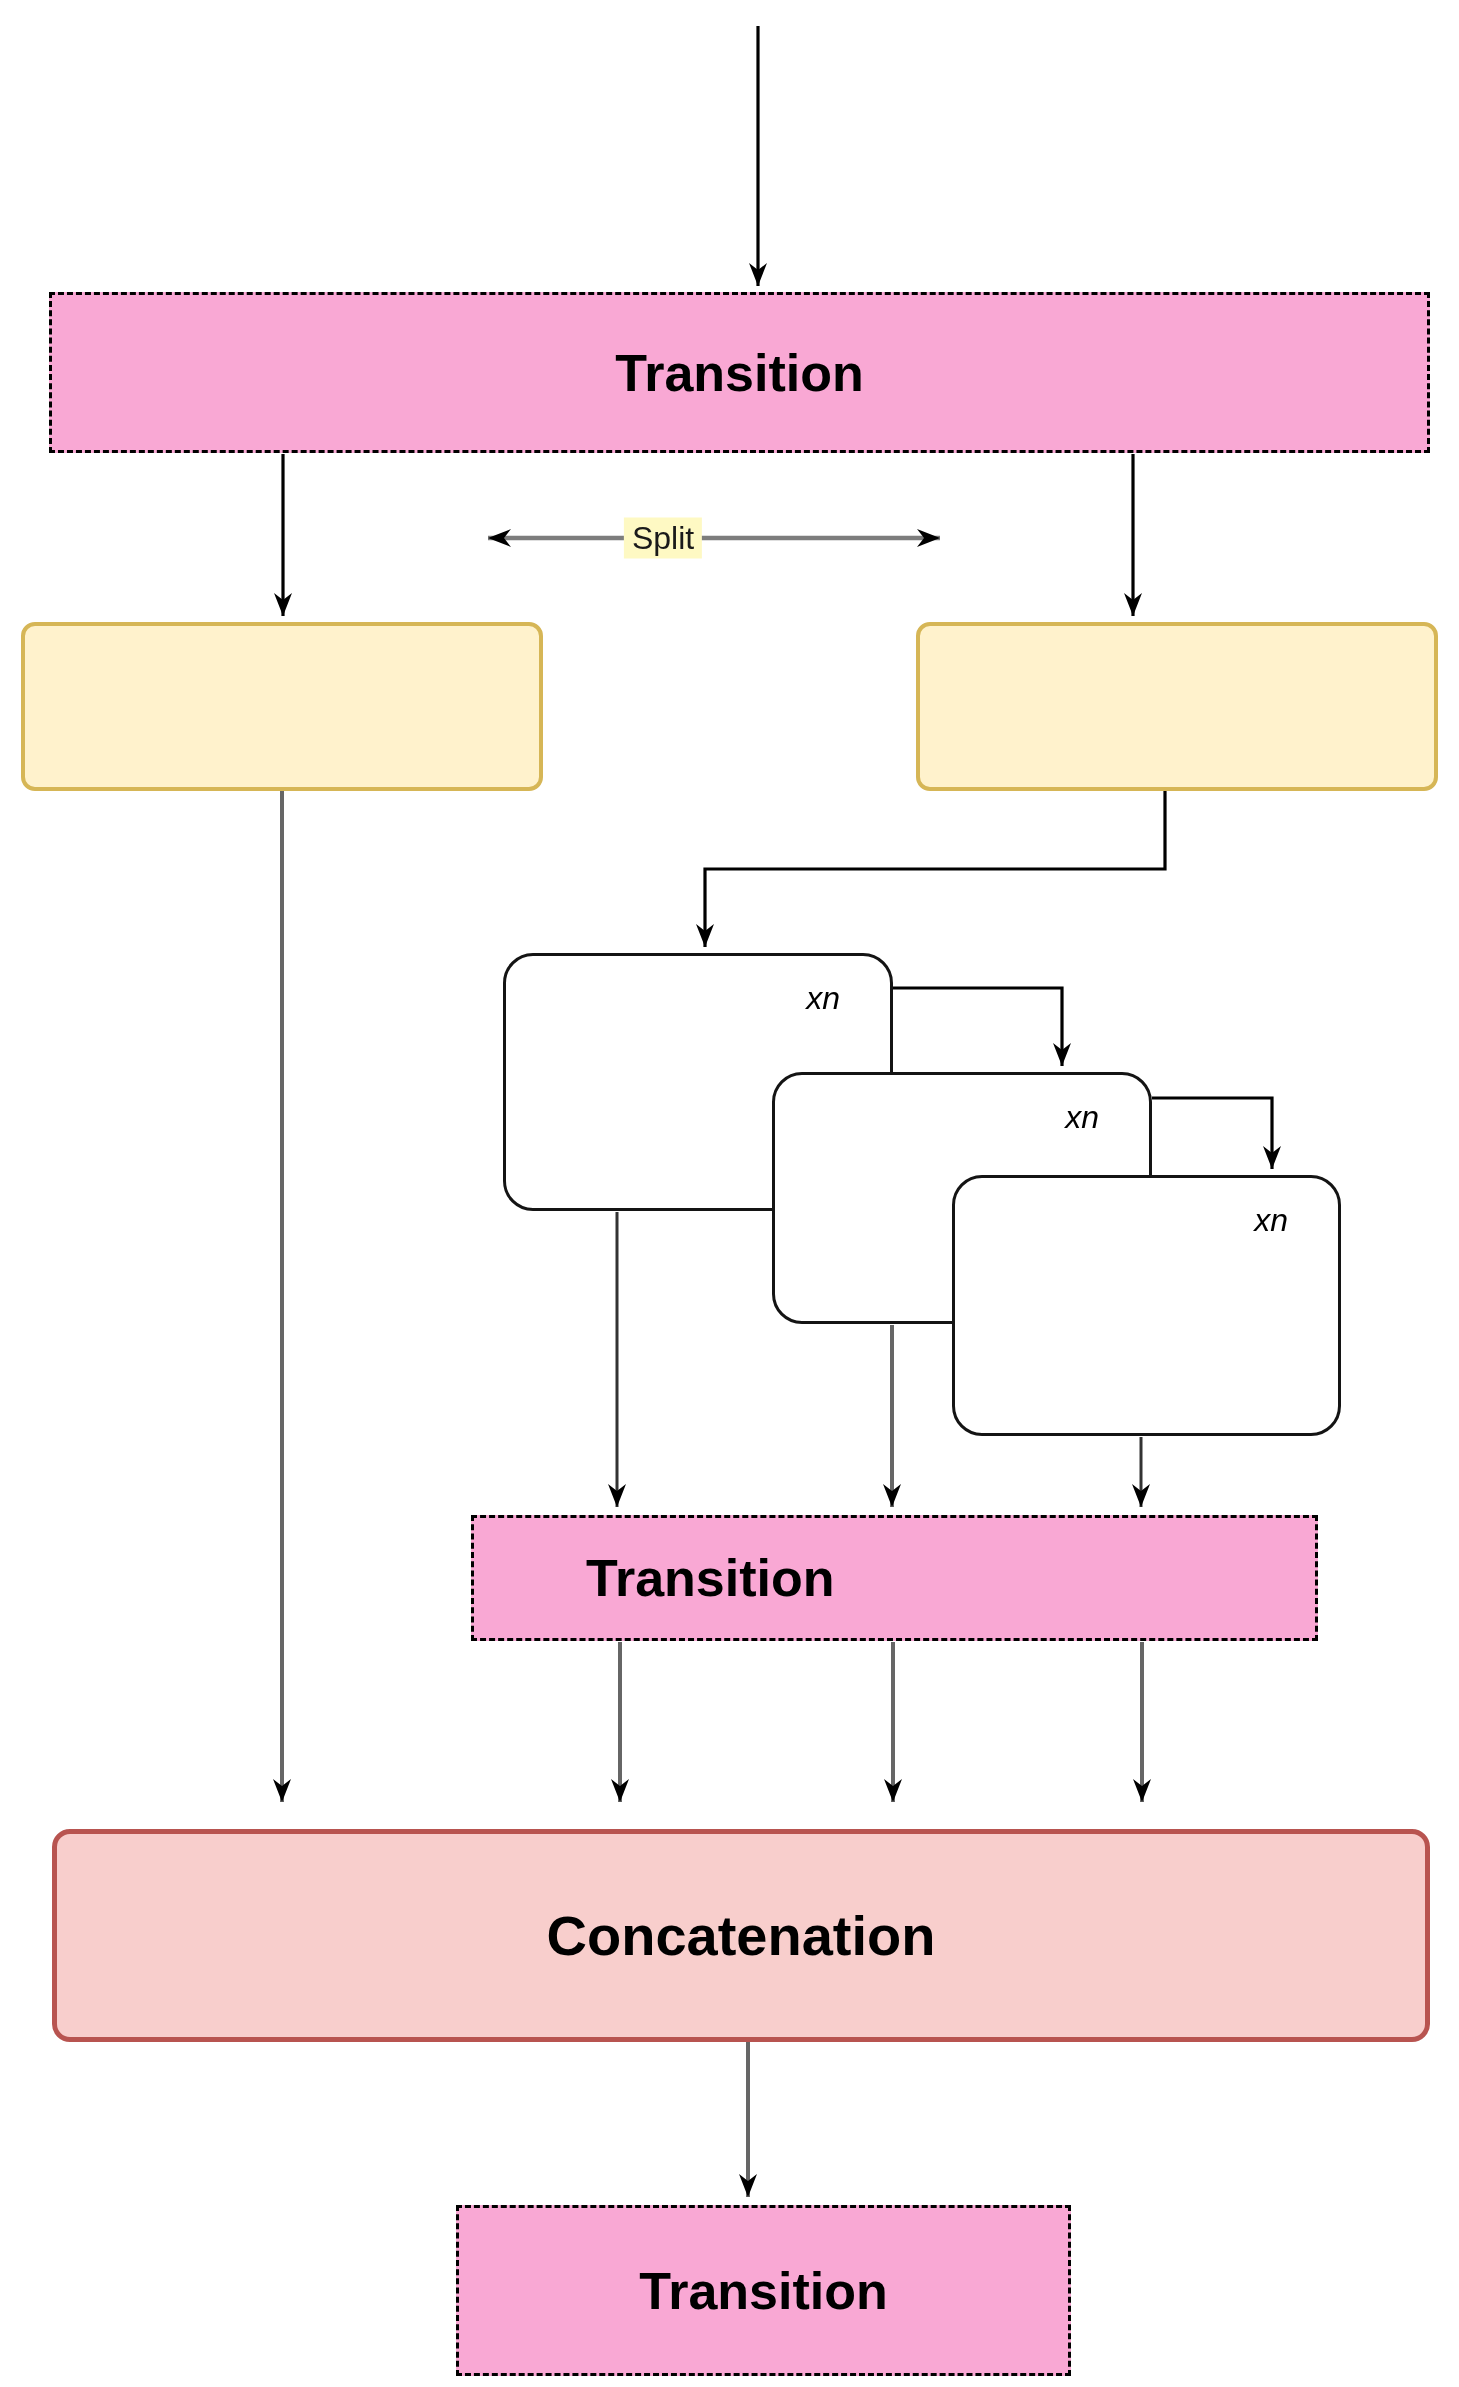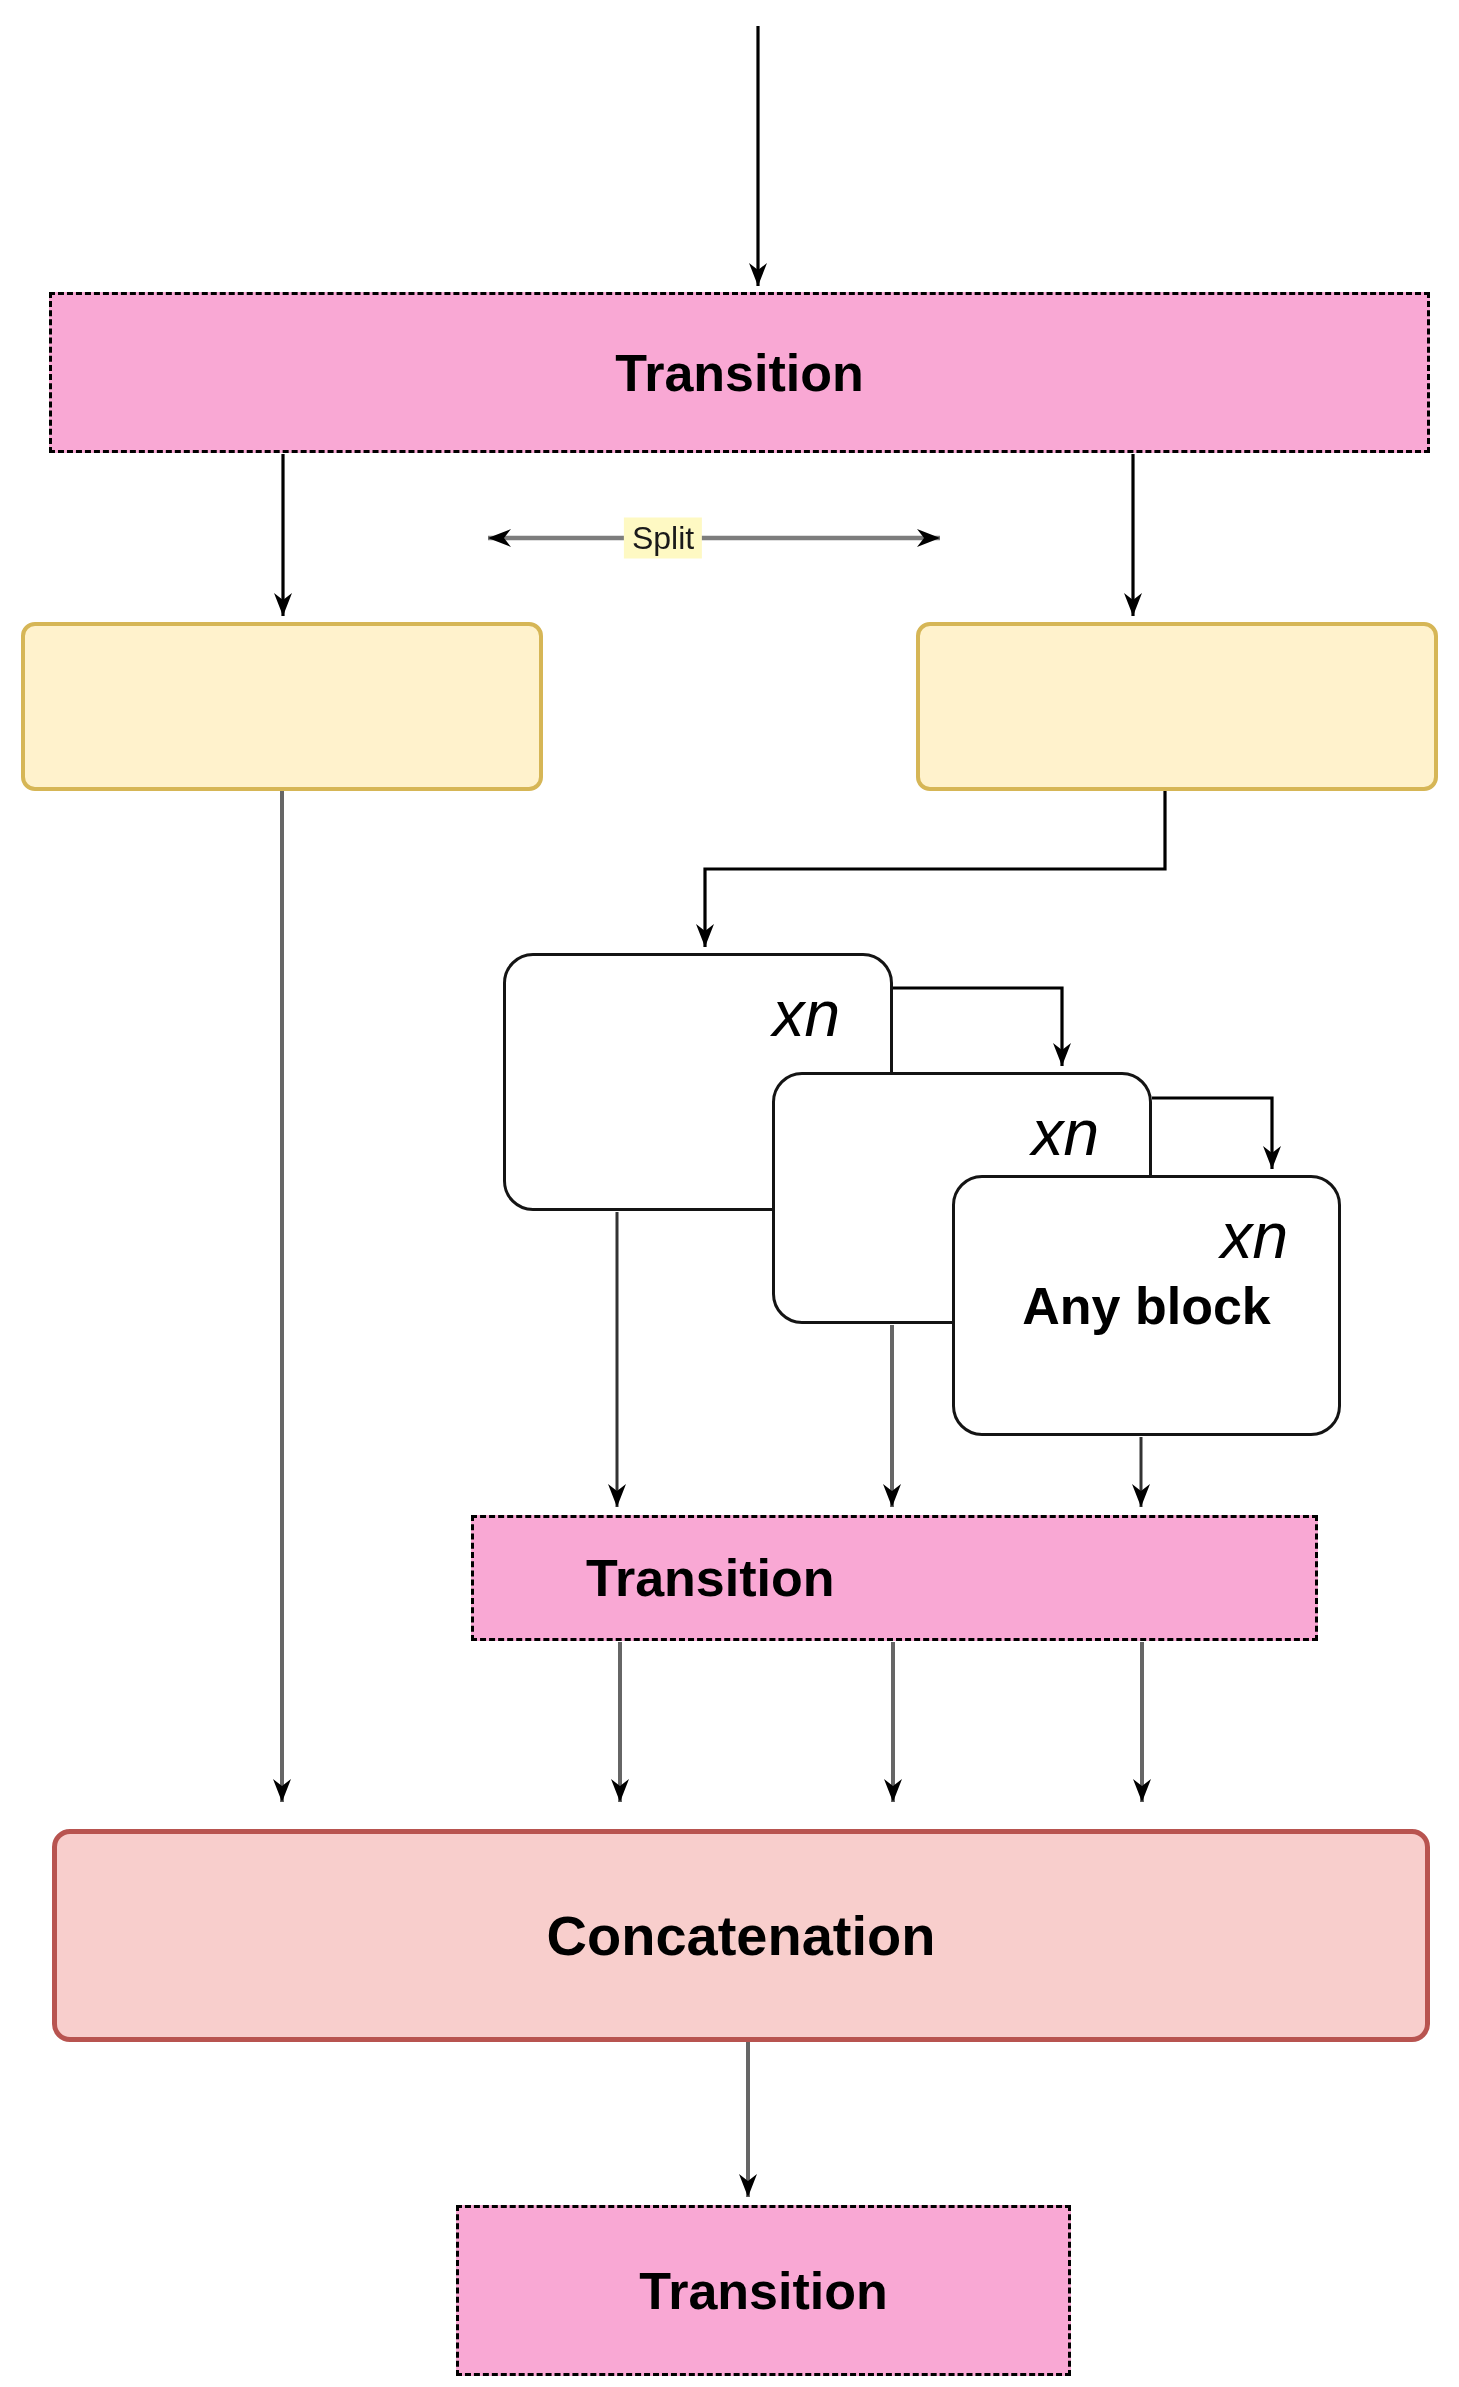--- a/index.html
+++ b/index.html
@@ -29,21 +29,21 @@
     background:#ffffff;
     border:3px solid #141414;
     border-radius:30px;
     display:flex;align-items:center;justify-content:center;
   }
   .any-block-label{
     font-weight:bold;font-size:52px;color:#000000;
   }
   .xn-label{
     position:absolute;right:50px;top:26px;
-    font-style:italic;font-size:64px;color:#000000;line-height:1;
+    font-style:italic;font-size:32px;color:#000000;line-height:1;
   }
   .concat-box{
     background:#F8CECC;
     border:5px solid #B85450;
     border-radius:18px;
     display:flex;align-items:center;justify-content:center;
   }
   .concat-label{font-weight:bold;font-size:56px;color:#000000;}
   .split-label{
     position:absolute;z-index:3;
@@ -109,21 +109,20 @@
     <span class="any-block-label"></span>
   </div>
 
   <div class="node any-block" style="left:772px;top:1072px;width:380px;height:252px;">
     <span class="xn-label">xn</span>
     <span class="any-block-label"></span>
   </div>
 
   <div class="node any-block" style="left:952px;top:1175px;width:389px;height:261px;">
     <span class="xn-label">xn</span>
-    <span class="any-block-label">Any block</span>
   </div>
 
   <div class="node dashed-box t2" style="left:471px;top:1515px;width:847px;height:126px;">
     <span class="dashed-label t2-label">Transition</span>
   </div>
 
   <div class="node concat-box" style="left:52px;top:1810px;width:1378px;height:213px;margin-top:19px;">
     <span class="concat-label">Concatenation</span>
   </div>
 

